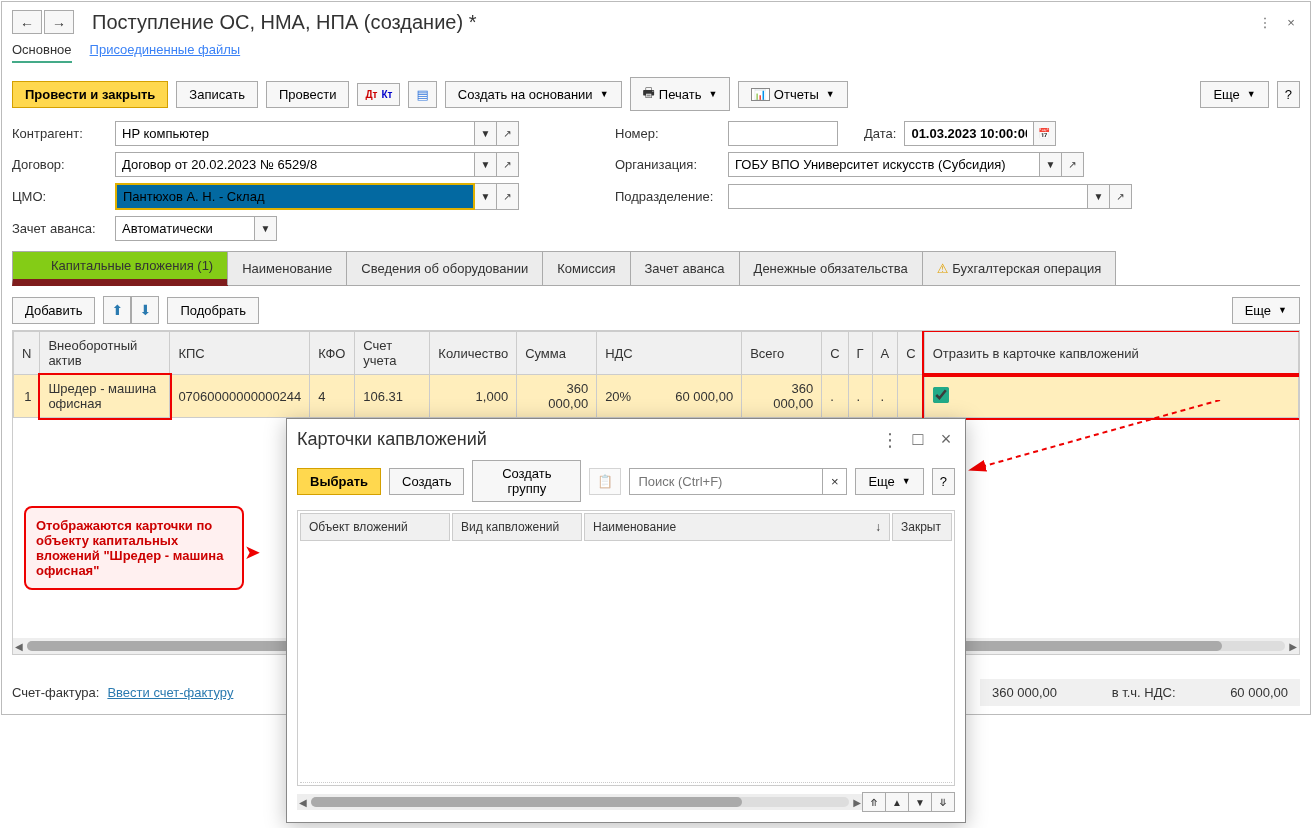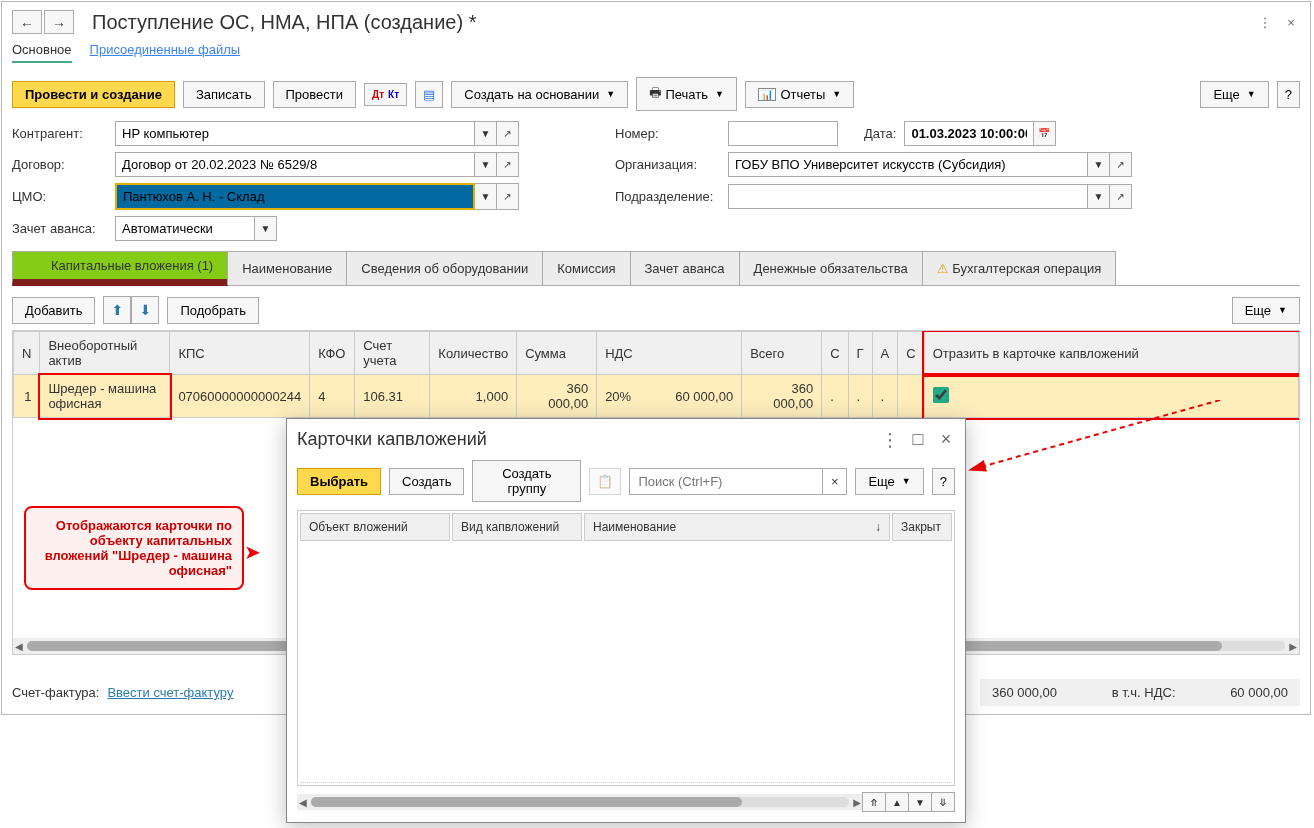--- a/index.html
+++ b/index.html
@@ -57,21 +57,21 @@
 .popup-toolbar { display: flex; gap: 8px; align-items: center; margin-bottom: 8px; }
 .search-input { flex: 1; border: 1px solid #aaa; padding: 5px 8px; font-size: 13px; }
 .search-wrap { display: flex; flex: 1; align-items: stretch; }
 .clear-btn { width: 24px; border: 1px solid #aaa; border-left: none; background: #fff; display: flex; align-items: center; justify-content: center; cursor: pointer; }
 .popup-table { flex: 1; border: 1px solid #ccc; }
 .popup-table th { background: #f0f0f0; border: 1px solid #ccc; padding: 6px 8px; text-align: left; font-weight: normal; font-size: 12px; }
 .popup-table .empty-row td { height: 20px; border: none; border-bottom: 1px dotted #ccc; }
 .popup-footer { display: flex; align-items: center; margin-top: 6px; }
 .popup-nav-btns { margin-left: auto; display: flex; }
 .popup-nav-btn { width: 24px; height: 20px; border: 1px solid #aaa; background: #f7f7f7; display: flex; align-items: center; justify-content: center; cursor: pointer; font-size: 10px; margin-left: -1px; }
-.callout { position: absolute; top: 506px; left: 24px; width: 220px; border: 2px solid #e00; border-radius: 8px; background: #fff0f0; padding: 10px; font-size: 13px; color: #c00; text-align: right; font-weight: bold; z-index: 90; }
+.callout { position: absolute; top: 506px; left: 24px; width: 220px; border: 2px solid #e00; border-radius: 8px; background: #fff0f0; padding: 10px; font-size: 13px; color: #c00; text-align: left; font-weight: bold; z-index: 90; }
 .callout-arrow { position: absolute; top: 540px; left: 244px; color: #e00; font-size: 20px; z-index: 91; }
 .dashed-arrow { position: absolute; top: 400px; left: 960px; width: 270px; height: 80px; z-index: 95; pointer-events: none; }
 .warn-icon { color: #e0a000; }
 .print-icon { color: #333; }
 .report-icon { border: 1px solid #888; padding: 0 2px; font-size: 10px; background: #fff; }
 </style>
 </head>
 <body>
 
 <div class="window">
@@ -86,21 +86,21 @@
       <div class="icon-btn">×</div>
     </div>
   </div>
 
   <div class="section-tabs">
     <span class="section-tab active">Основное</span>
     <span class="section-tab">Присоединенные файлы</span>
   </div>
 
   <div class="toolbar">
-    <button class="btn primary">Провести и создание</button>
+    <button class="btn primary">Провести и закрыть</button>
     <button class="btn">Записать</button>
     <button class="btn">Провести</button>
     <button class="btn icon-only">
         <span style="color:#c00;font-size:10px;font-weight:bold">Дт</span>
         <span style="color:#00c;font-size:10px;font-weight:bold">Кт</span>
       </button>
     <button class="btn icon-only">
         <span style="color:#37d">▤</span>
       </button>
     <button class="btn">
@@ -147,21 +147,21 @@
     <div class="form-row">
       <span class="label">Договор:</span>
       <div class="input-wrap">
         <input class="input w360" value="Договор от 20.02.2023 № 6529/8" style="">
         <div class="input-btn">▼</div>
         <div class="input-btn">↗</div>
       </div>
       <span style="width:80px"></span>
       <span class="label2">Организация:</span>
       <div class="input-wrap">
-        <input class="input" style="width: 360px;" value="ГОБУ ВПО Университет искусств (Субсидия)">
+        <input class="input" style="width: 312px;" value="ГОБУ ВПО Университет искусств (Субсидия)">
         <div class="input-btn">▼</div>
         <div class="input-btn">↗</div>
       </div>
     </div>
     <div class="form-row">
       <span class="label">ЦМО:</span>
       <div class="input-wrap">
         <input class="input w360 highlight" value="Пантюхов А. Н. - Склад" style="">
         <div class="input-btn">▼</div>
         <div class="input-btn">↗</div>

